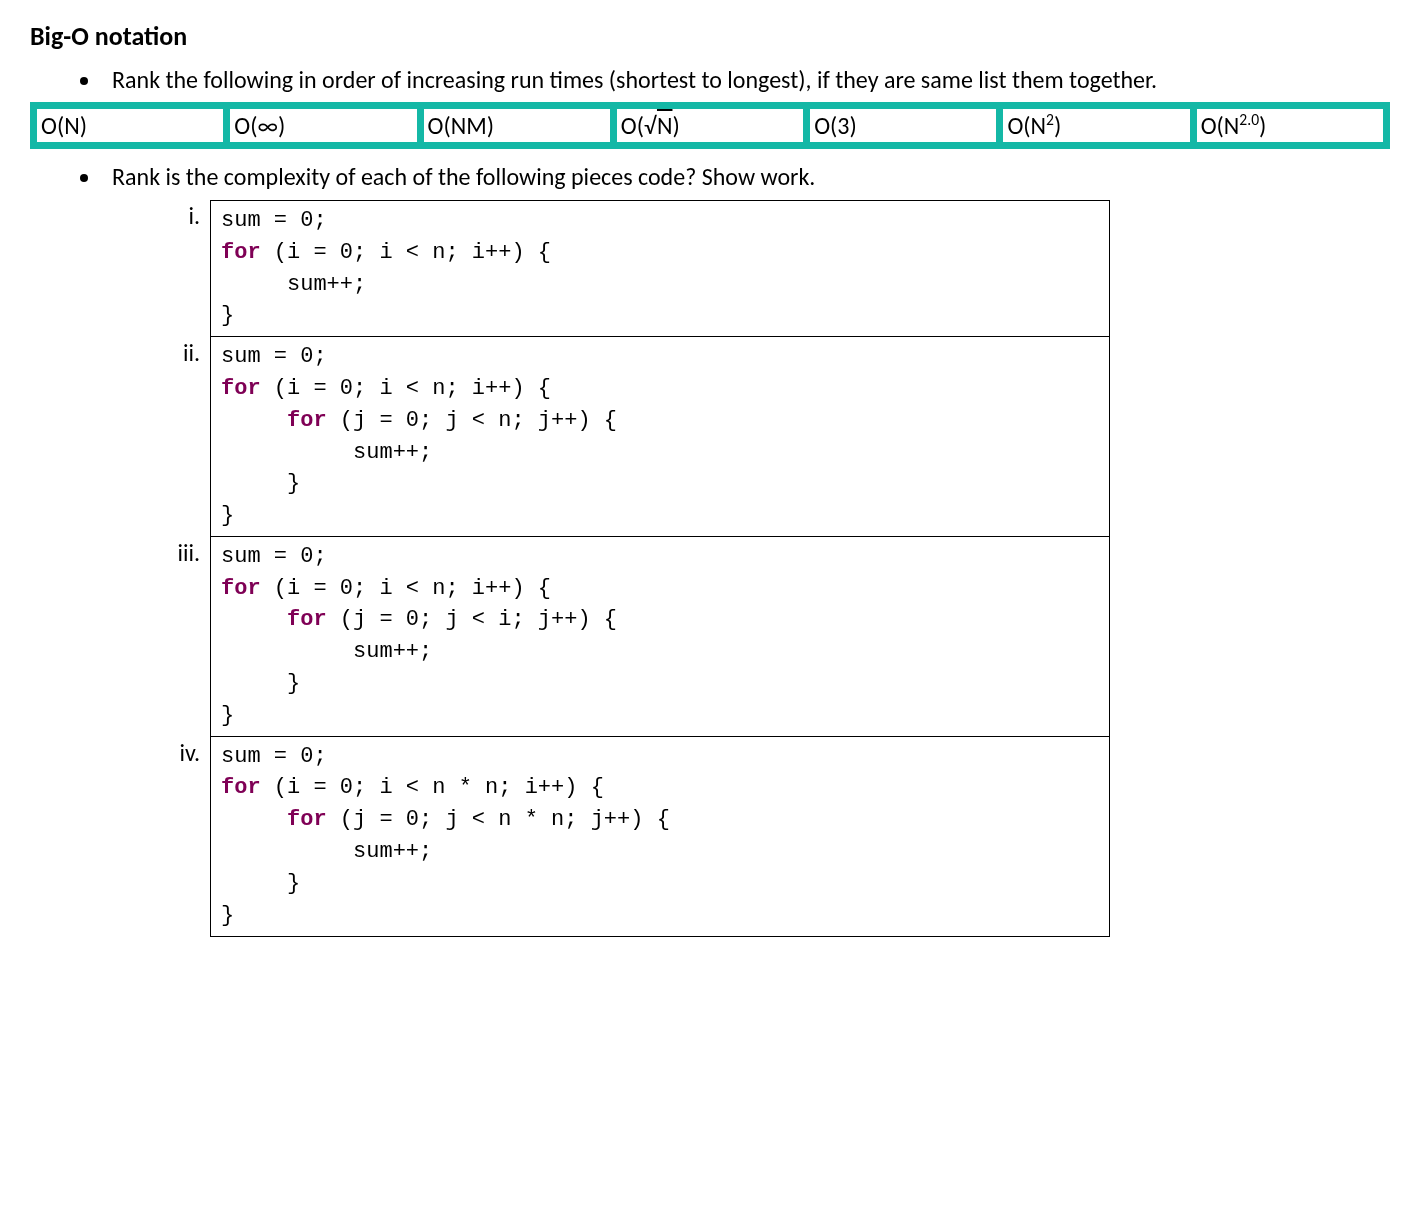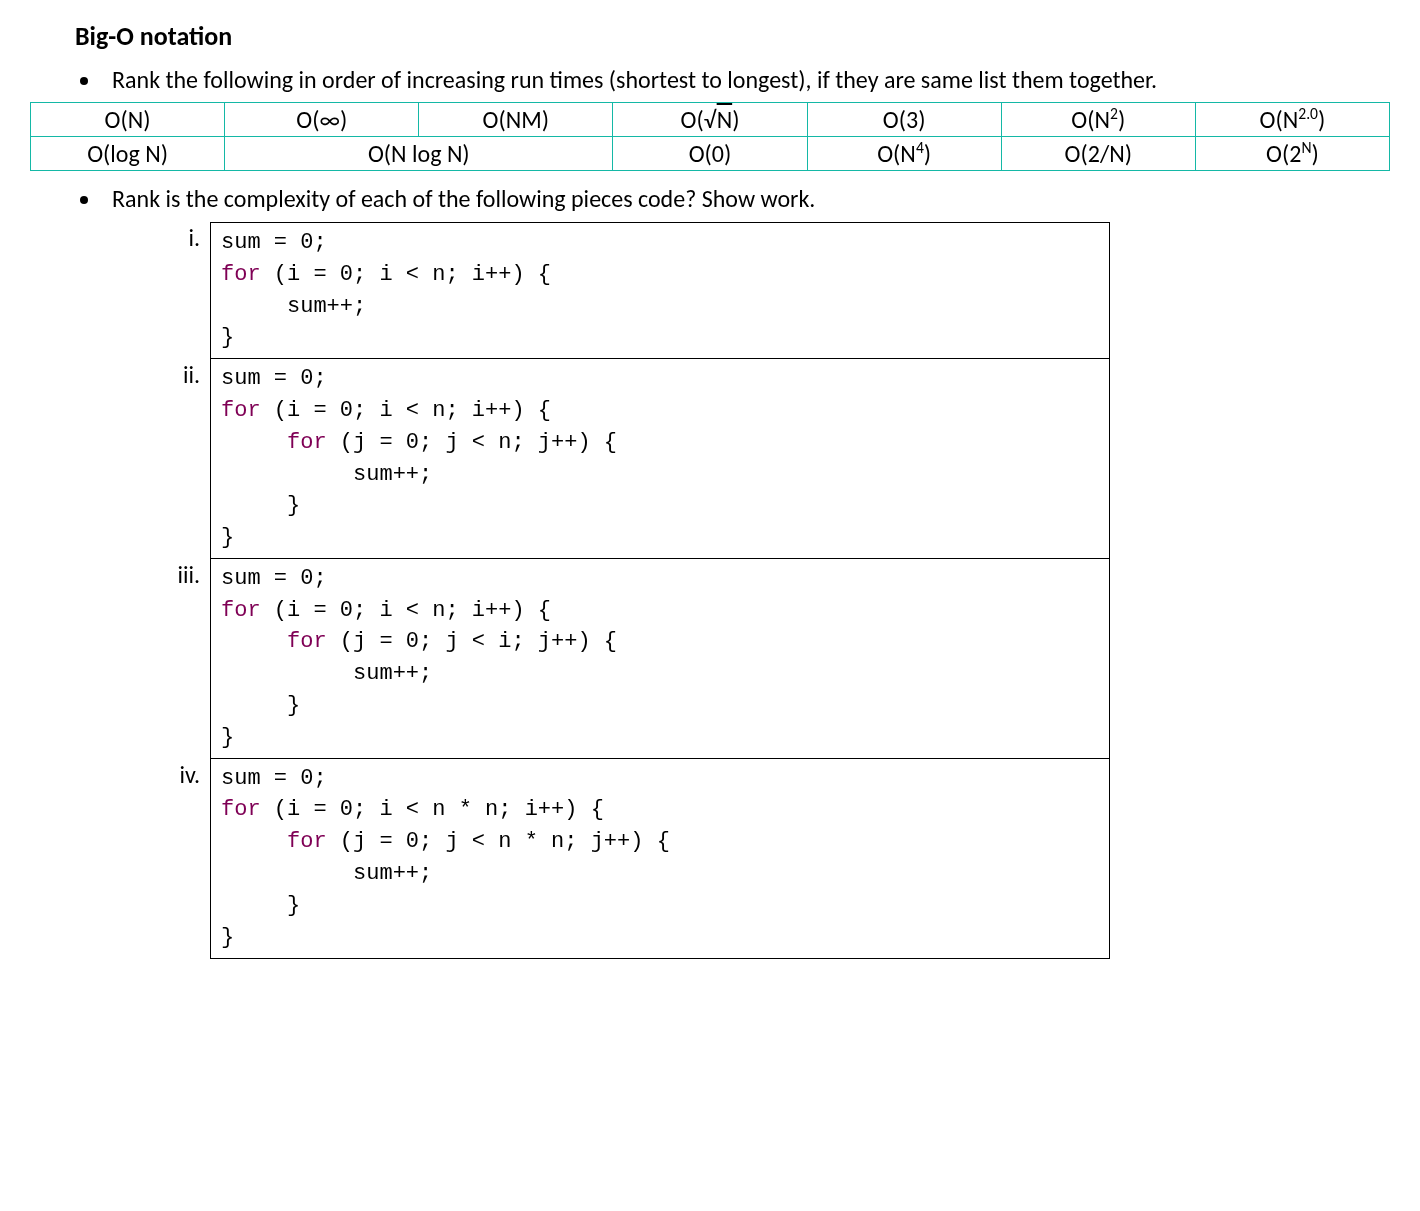--- a/index.html
+++ b/index.html
@@ -8,42 +8,41 @@
     color: #000;
     background: #fff;
     margin: 0;
     padding: 20px 30px;
     width: 1360px;
   }
   .heading {
     font-weight: bold;
     font-size: 26px;
     margin-bottom: 4px;
-    margin-left: 45px;
   }
   ul.bullets {
     list-style: disc;
     margin: 0 0 6px 0;
     padding-left: 72px;
   }
   ul.bullets > li {
     padding-left: 10px;
     margin-bottom: 2px;
     line-height: 1.35;
     margin-top: 12px;
   }
   table.notations {
     border-collapse: collapse;
     width: 100%;
     margin: 4px 0 6px 0;
     table-layout: fixed;
   }
   table.notations td {
-    border: 1px solid #14b8a6;
-    text-align: center;
+    border: 7px solid #14b8a6;
+    text-align: left;
     padding: 2px 4px;
     font-size: 24px;
     white-space: nowrap;
     vertical-align: middle;
   }
   .radic {
     display: inline-block;
     position: relative;
   }
   .radic .bar {
@@ -71,21 +70,21 @@
     font-size: 22px;
     line-height: 1.45;
     white-space: pre;
     width: 900px;
     box-sizing: border-box;
     margin-top: -1.5px;
   }
   .code-row:first-child .code-box {
     margin-top: 0;
   }
-  .kw { color: #7f0055; font-weight: normal; }
+  .kw { color: #7f0055; font-weight: bold; }
   sup { font-size: 0.65em; line-height: 0; }
 </style>
 </head>
 <body>
 
 <div class="heading">Big-O notation</div>
 
 <ul class="bullets">
   <li>Rank the following in order of increasing run times (shortest to longest), if they are same list them together.</li>
 </ul>
@@ -98,32 +97,20 @@
     <td>O(NM)</td>
     <td>
       <span>O(</span><span class="radic"><span>√</span><span class="bar">N</span></span><span>)</span>
     </td>
     <td>O(3)</td>
     <td>
       <span>O(N</span><sup>2</sup><span>)</span>
     </td>
     <td>
       <span>O(N</span><sup>2.0</sup><span>)</span>
-    </td>
-  </tr>
-  <tr>
-    <td>O(log N)</td>
-    <td colspan="2">O(N log N)</td>
-    <td>O(0)</td>
-    <td>
-      <span>O(N</span><sup>4</sup><span>)</span>
-    </td>
-    <td>O(2/N)</td>
-    <td>
-      <span>O(2</span><sup>N</sup><span>)</span>
     </td>
   </tr>
 </tbody>
   </table>
 
 <ul class="bullets">
   <li>Rank is the complexity of each of the following pieces code? Show work.</li>
 </ul>
 
 <div class="code-section">

